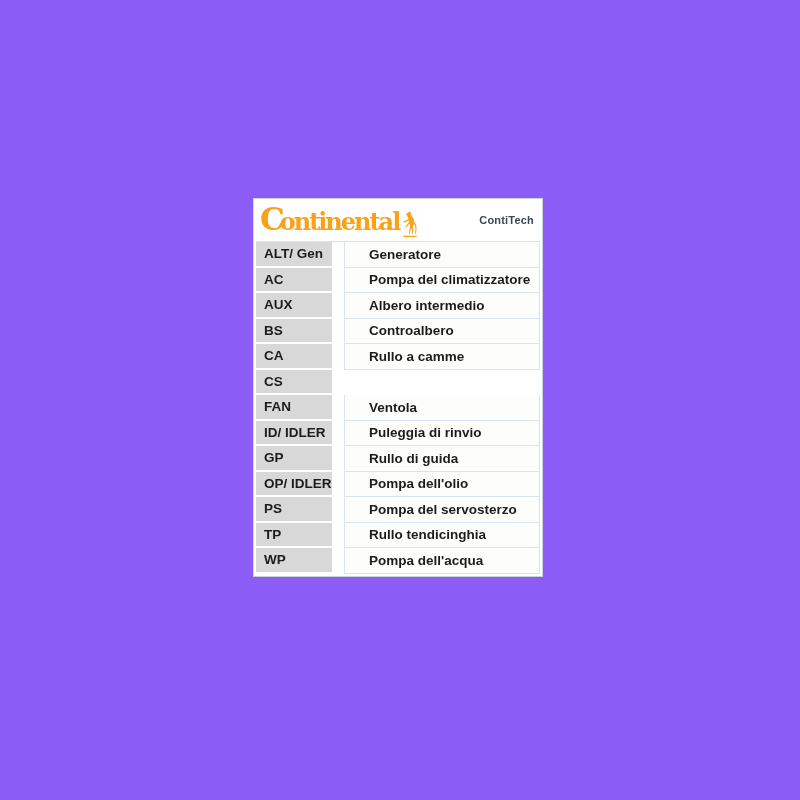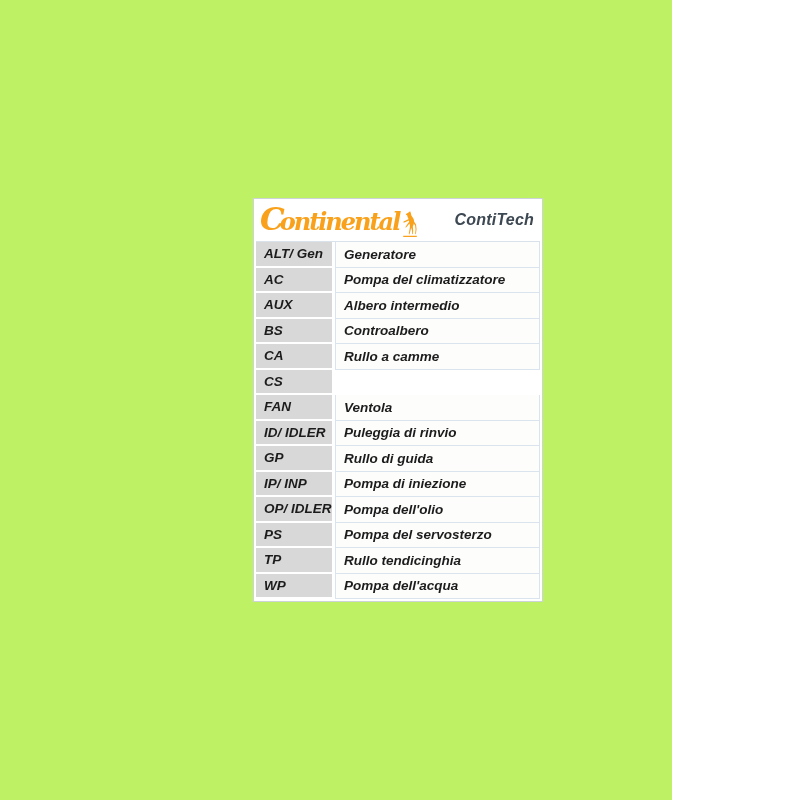--- a/index.html
+++ b/index.html
@@ -5,25 +5,24 @@
   html, body {
     margin: 0;
     padding: 0;
     width: 800px;
     height: 800px;
     background: #ffffff;
     font-family: "Liberation Sans", sans-serif;
   }
   .page {
     position: relative;
-    width: 672px;
+    width: 800px;
     height: 800px;
-    background: #bef264;
+    background: #8b5cf6;
     overflow: hidden;
-    font-style: italic;
   }
   .legend-card {
     position: absolute;
     left: 253px;
     top: 198px;
     width: 290px;
     box-sizing: border-box;
     border: 1px solid #ccd4da;
     background: #ffffff;
     padding: 0 2px 2px 2px;
@@ -56,57 +55,57 @@
     font-size: 31px;
     letter-spacing: -5px;
   }
   .horse-svg {
     width: 17px;
     height: 27px;
     margin-left: 2px;
     margin-bottom: -2px;
   }
   .contitech-label {
-    font-size: 16px;
+    font-size: 11px;
     font-weight: bold;
     color: #3d4852;
     letter-spacing: 0.2px;
     margin-right: 2px;
     white-space: nowrap;
   }
   .legend-table {
     display: block;
   }
   .row {
     display: flex;
     height: 25.5px;
   }
   .abbr {
     width: 76px;
     box-sizing: border-box;
     background: #d8d8d8;
     border-bottom: 2px solid #ffffff;
-    margin-right: 3px;
+    margin-right: 12px;
     display: flex;
     align-items: center;
     padding-left: 8px;
     font-size: 13.5px;
     font-weight: bold;
     color: #1c1c1c;
     white-space: nowrap;
   }
   .desc {
     flex: 1;
     box-sizing: border-box;
     background: #fdfdfc;
     border: 1px solid #d9e4ee;
     border-top: none;
     display: flex;
     align-items: center;
-    padding-left: 8px;
+    padding-left: 24px;
     font-size: 13.5px;
     font-weight: bold;
     color: #1c1c1c;
     white-space: nowrap;
   }
 </style>
 </head>
 <body>
 
 <div class="page">
@@ -160,24 +159,20 @@
   <div class="row">
     <div class="abbr">ID/ IDLER</div>
     <div class="desc">Puleggia di rinvio</div>
   </div>
 
   <div class="row">
     <div class="abbr">GP</div>
     <div class="desc">Rullo di guida</div>
   </div>
 
-  <div class="row">
-    <div class="abbr">IP/ INP</div>
-    <div class="desc">Pompa di iniezione</div>
-  </div>
 
   <div class="row">
     <div class="abbr">OP/ IDLER</div>
     <div class="desc">Pompa dell'olio</div>
   </div>
 
   <div class="row">
     <div class="abbr">PS</div>
     <div class="desc">Pompa del servosterzo</div>
   </div>

